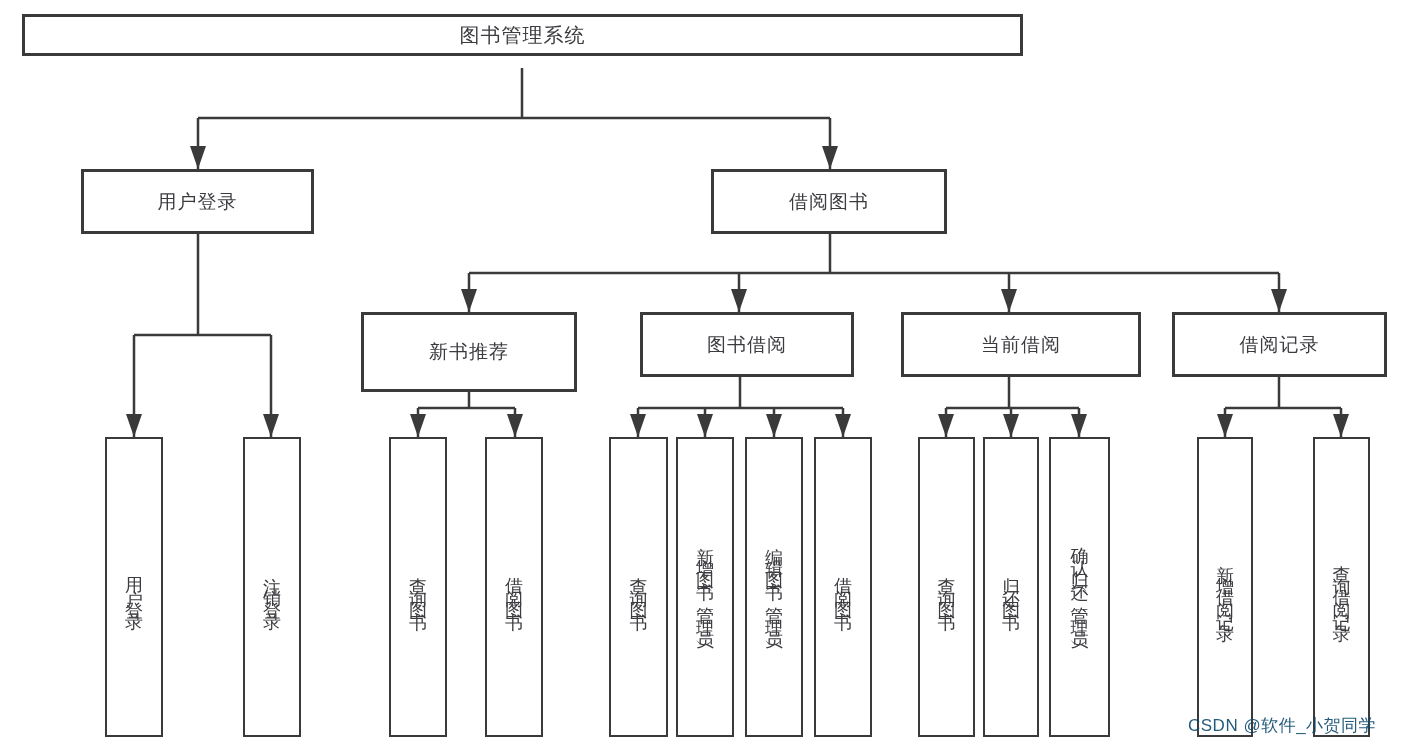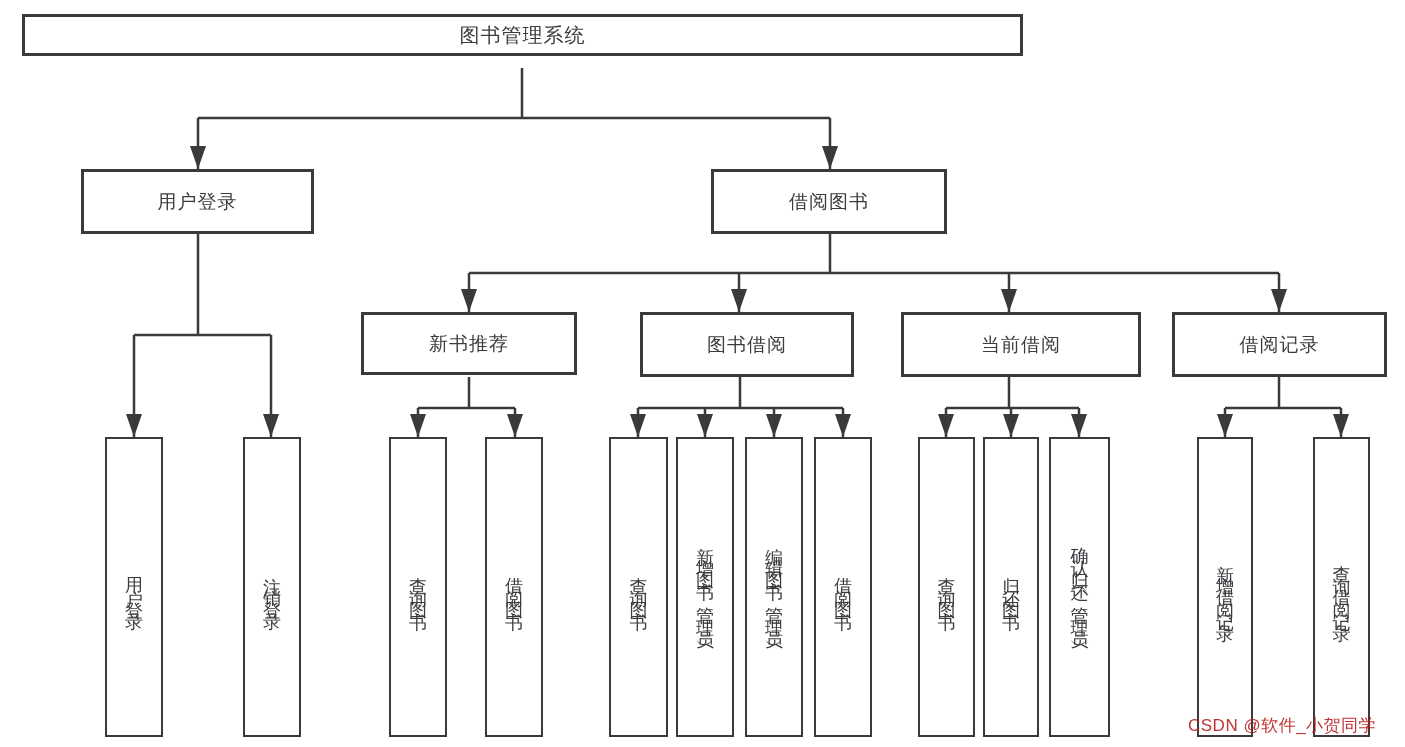--- a/index.html
+++ b/index.html
@@ -41,21 +41,21 @@
     font-size: 18px;
     letter-spacing: 12px;
     line-height: 1;
     white-space: nowrap;
   }
   .watermark {
     position: absolute;
     left: 1188px;
     top: 714px;
     font-size: 17px;
-    color: #b91c1c;
+    color: #0c4a6e;
     opacity: 0.9;
     letter-spacing: 0.5px;
     white-space: nowrap;
   }
 </style>
 </head>
 <body>
 
 <div class="canvas">
 
@@ -101,21 +101,21 @@
     <span>图书管理系统</span>
   </div>
 
   <div class="box" style="left:81px; top:169px; width:233px; height:65px;">
     <span>用户登录</span>
   </div>
   <div class="box" style="left:711px; top:169px; width:236px; height:65px;">
     <span>借阅图书</span>
   </div>
 
-  <div class="box" style="left:361px; top:312px; width:216px; height:63px;">
+  <div class="box" style="left:361px; top:312px; width:216px; height:80px;">
     <span>新书推荐</span>
   </div>
   <div class="box" style="left:633px; top:312px; width:214px; height:65px;margin-left:7px;">
     <span>图书借阅</span>
   </div>
   <div class="box" style="left:901px; top:312px; width:240px; height:65px;">
     <span>当前借阅</span>
   </div>
   <div class="box" style="left:1172px; top:312px; width:215px; height:65px;">
     <span>借阅记录</span>

